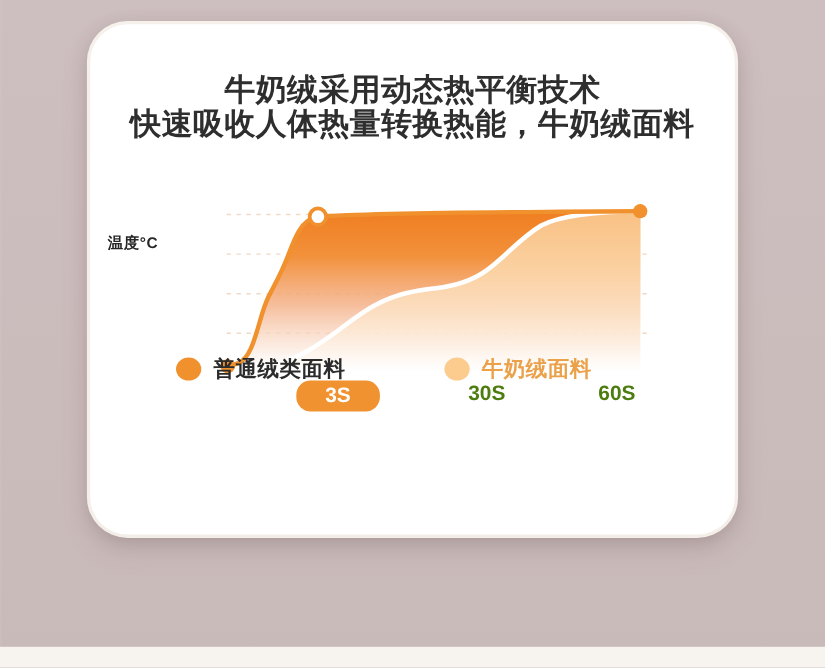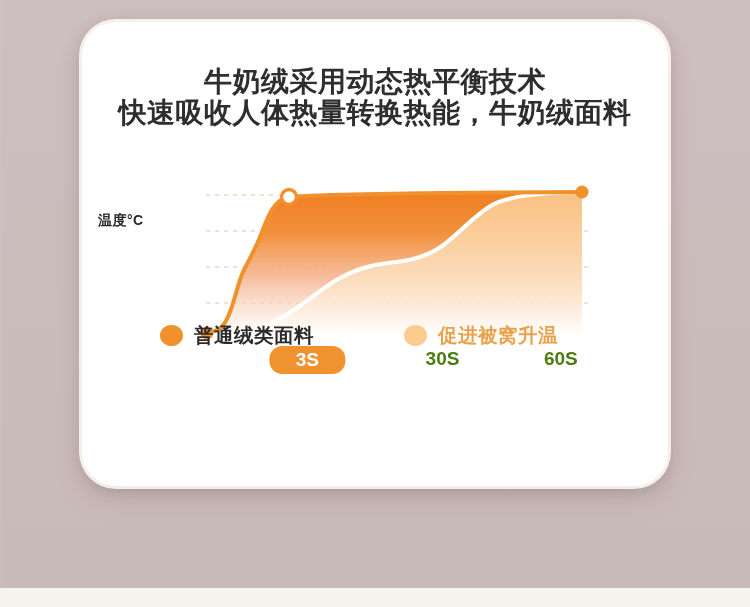--- a/index.html
+++ b/index.html
@@ -251,17 +251,17 @@
 
   </div>
 
   <div class="legend">
     <div class="legend-item primary">
       <span class="legend-dot" style="background:#F0912E;"></span>
       <span class="legend-text">普通绒类面料</span>
     </div>
     <div class="legend-item secondary">
       <span class="legend-dot" style="background:#FBCC8E;"></span>
-      <span class="legend-text">促进被窝升温</span>
+      <span class="legend-text">牛奶绒面料</span>
     </div>
   </div>
 
 </div>
 
 </body></html>

